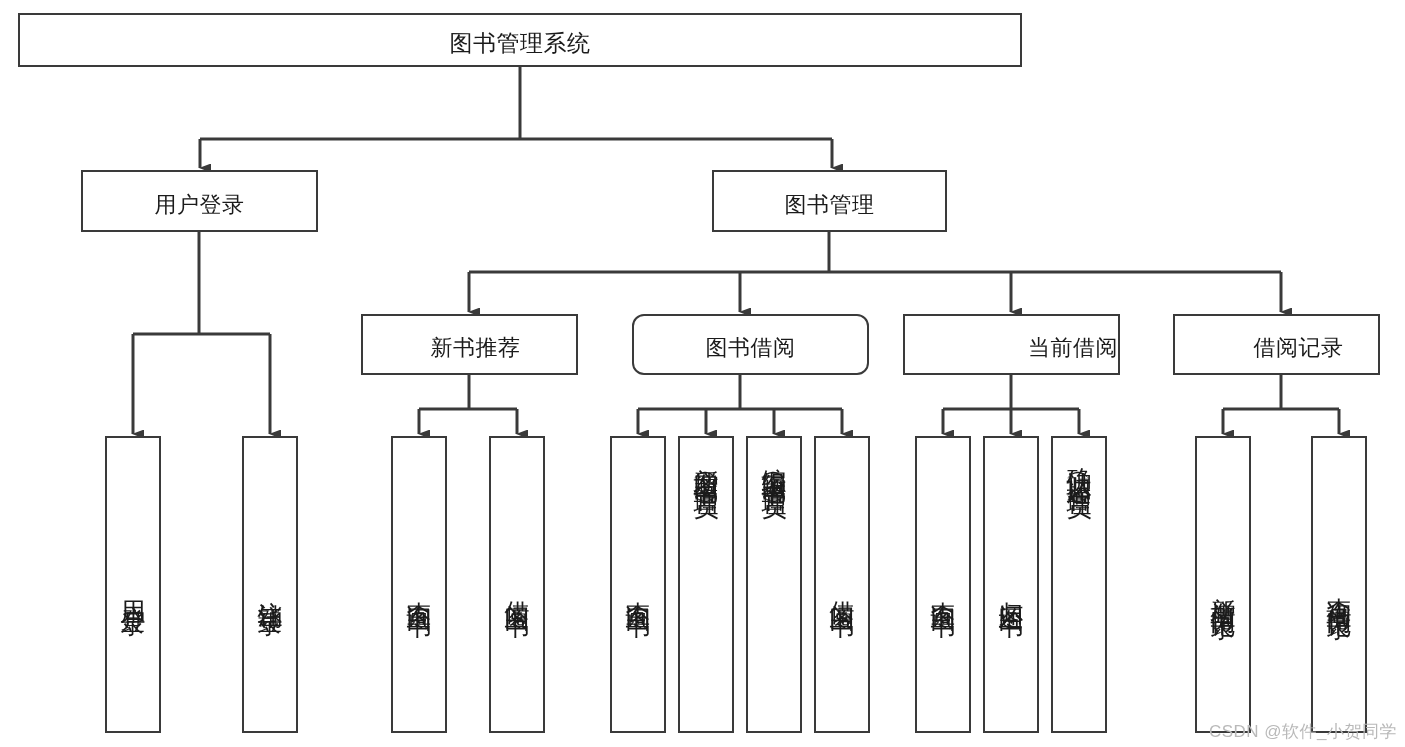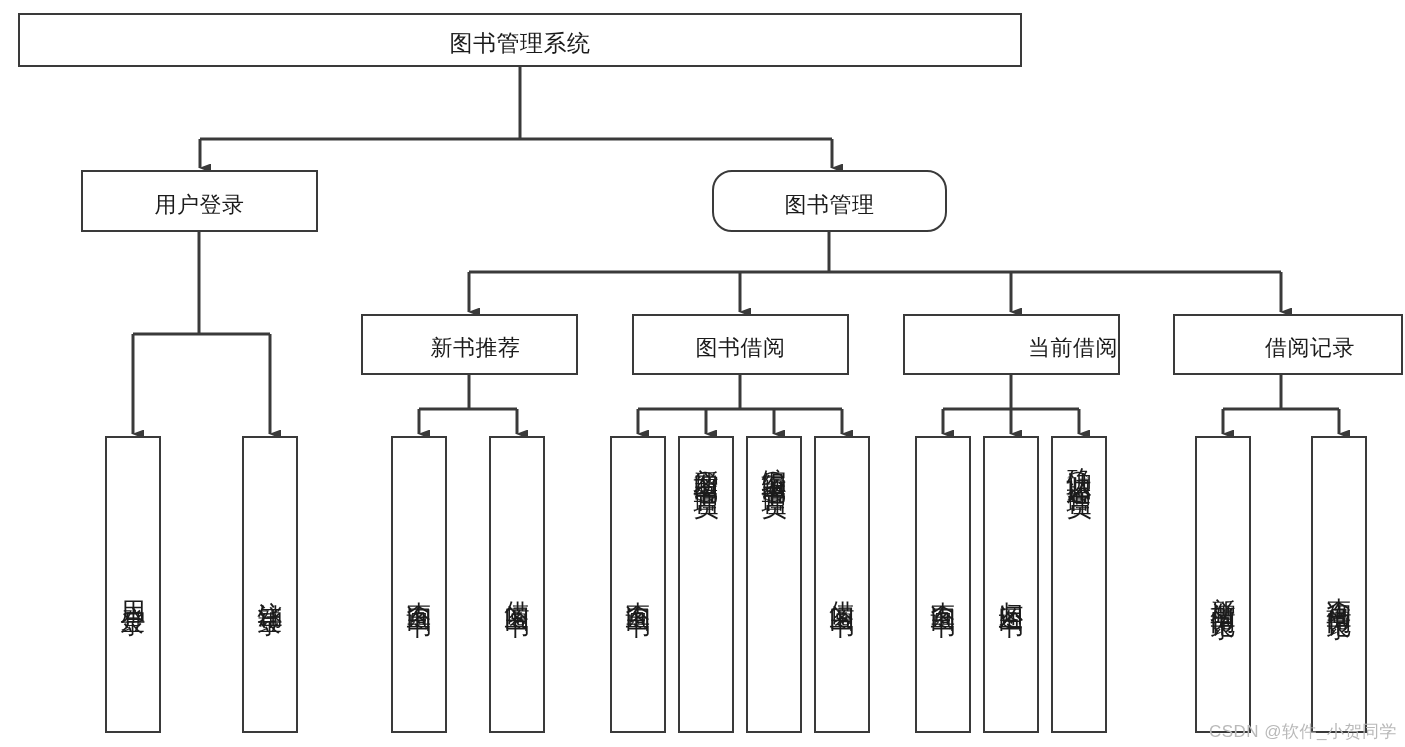--- a/index.html
+++ b/index.html
@@ -114,34 +114,34 @@
     </g>
   </svg>
 
   <div class="node h root" style="left:18px;top:13px;width:1004px;height:54px;">
     <span class="lbl">图书管理系统</span>
   </div>
 
   <div class="node h" style="left:81px;top:170px;width:237px;height:62px;">
     <span class="lbl">用户登录</span>
   </div>
-  <div class="node h" style="left:712px;top:170px;width:235px;height:62px;border-radius:20px;">
+  <div class="node h" style="left:712px;top:170px;width:235px;height:62px;">
     <span class="lbl">图书管理</span>
   </div>
 
   <div class="node h" style="left:361px;top:314px;width:217px;height:61px;padding-left:12px;">
     <span class="lbl">新书推荐</span>
   </div>
-  <div class="node h" style="left:632px;top:314px;width:217px;height:61px;">
+  <div class="node h" style="left:632px;top:314px;width:237px;height:61px;border-radius:12px;">
     <span class="lbl">图书借阅</span>
   </div>
   <div class="node h" style="left:903px;top:314px;width:217px;height:61px;justify-content:flex-end;">
     <span class="lbl">当前借阅</span>
   </div>
-  <div class="node h" style="left:1173px;top:314px;width:230px;height:61px;padding-left:44px;">
+  <div class="node h" style="left:1173px;top:314px;width:207px;height:61px;padding-left:44px;">
     <span class="lbl">借阅记录</span>
   </div>
 
   <div class="node v mid" style="left:105px;top:436px;width:56px;height:297px;">
     <span class="lbl">用户登录</span>
   </div>
   <div class="node v mid" style="left:242px;top:436px;width:56px;height:297px;">
     <span class="lbl">注销登录</span>
   </div>
 

